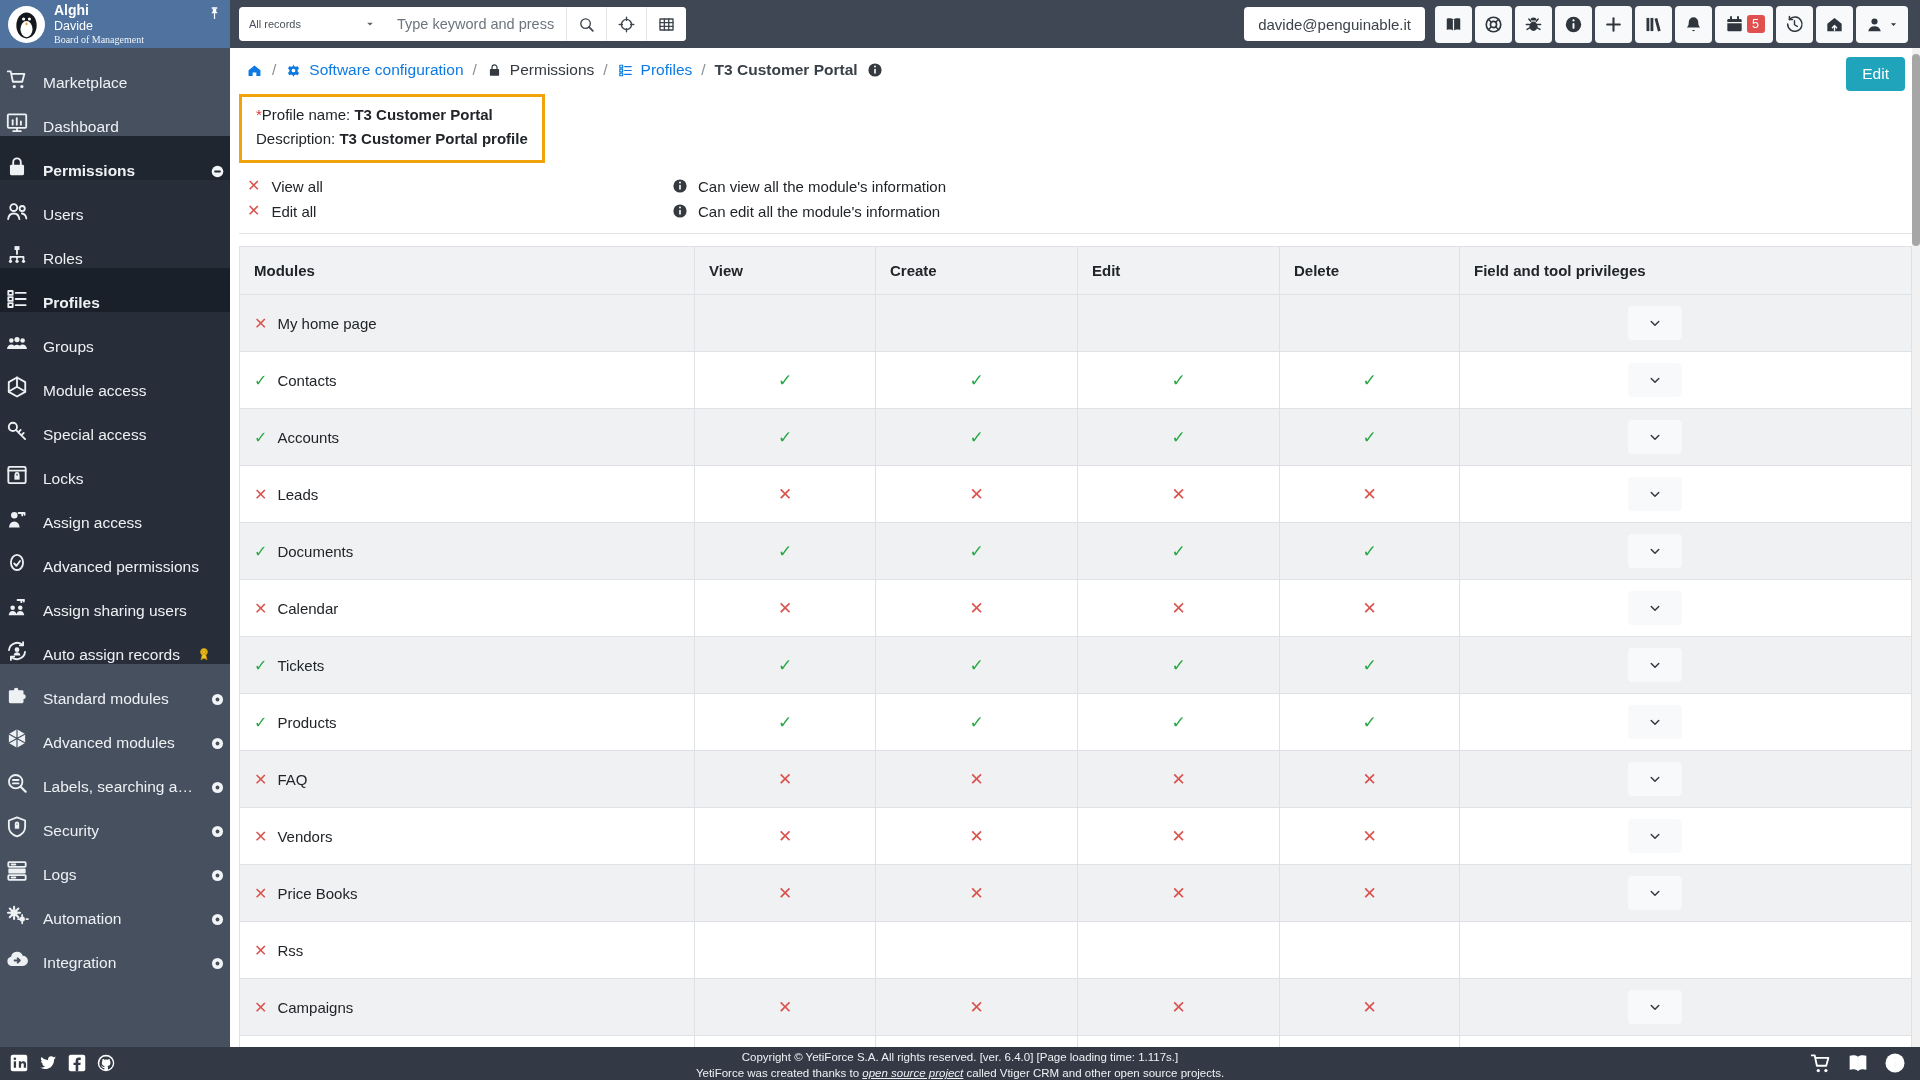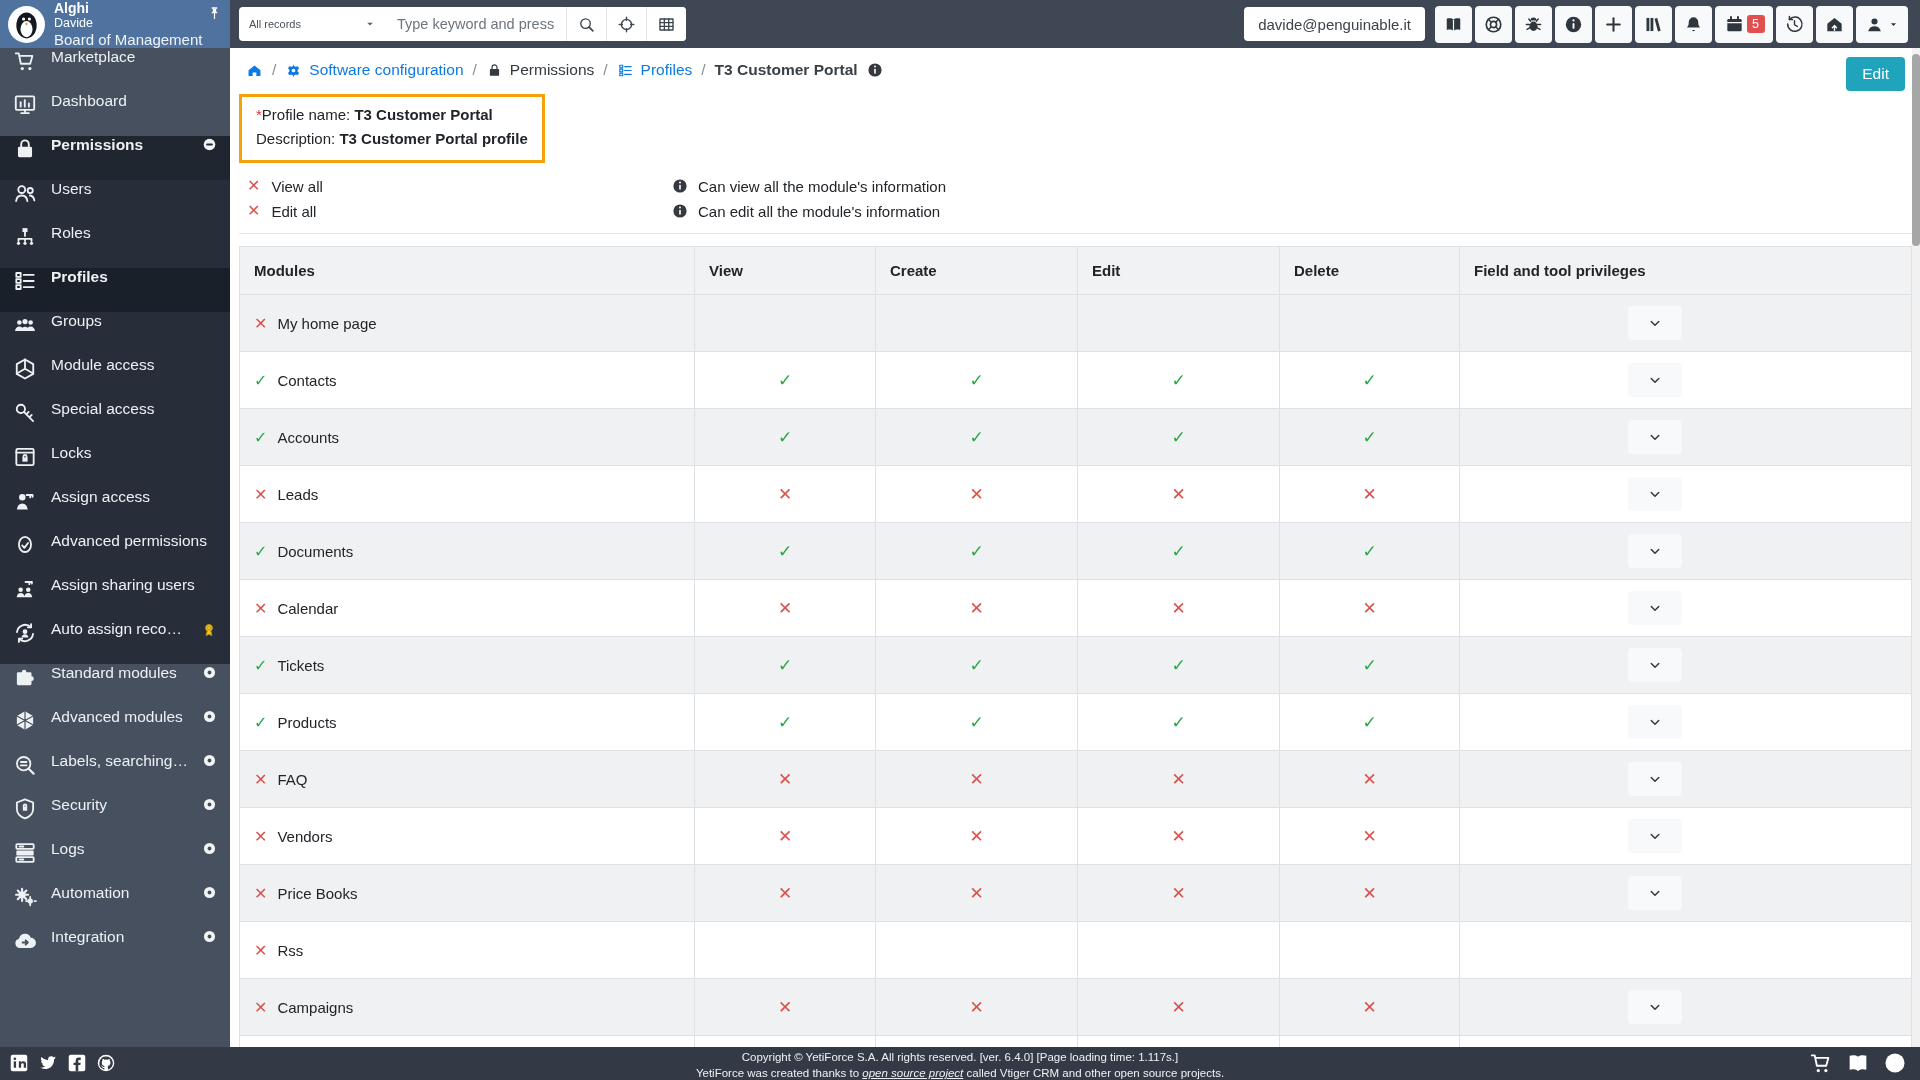--- a/index.html
+++ b/index.html
@@ -13,23 +13,23 @@
     --topbar:#404754; --footer:#333a45;
   }
 
   
   .sidebar{position:absolute;left:0;top:0;bottom:4px;width:230px;background:var(--side-top);z-index:2;}
   .side-user{height:48px;background:var(--hdrblue);display:flex;align-items:center;padding:5px 8px;color:#fff;position:relative;}
   .avatar{width:37px;height:37px;border-radius:50%;background:#fff;flex:0 0 37px;margin-right:9px;overflow:hidden;}
   .u-col{display:flex;flex-direction:column;line-height:1.18;}
   .u-acc{font-size:14px;font-weight:700;}
   .u-name{font-size:12.5px;}
-  .u-role{font-size:15px;opacity:.92;}
+  .u-role{font-size:10px;opacity:.92;font-family:Liberation Serif, serif;}
   .pin{position:absolute;right:7px;top:5px;width:17px;height:17px;color:#fff;}
-  .side-item{height:44px;display:flex;align-items:flex-start;gap:13px;padding:0 12px;color:#eef1f4;font-size:15.5px;cursor:pointer;}
+  .side-item{height:44px;display:flex;align-items:flex-end;gap:13px;padding:0 4px;color:#eef1f4;font-size:15.5px;cursor:pointer;}
   .kind-top{background:var(--side-top);}
   .kind-section{background:var(--side-sec);font-weight:700;}
   .kind-sub{background:var(--side-sub);}
   .side-item.active{background:var(--side-act);font-weight:700;}
   .s-ico{width:26px;height:26px;flex:0 0 26px;display:inline-flex;}
   .s-lab{white-space:nowrap;overflow:hidden;text-overflow:ellipsis;}
   .s-exp{width:17px;height:17px;margin-left:auto;flex:0 0 17px;color:#f2f4f6;}
   .s-medal{width:18px;height:20px;margin-left:2px;flex:0 0 18px;}
 
   

